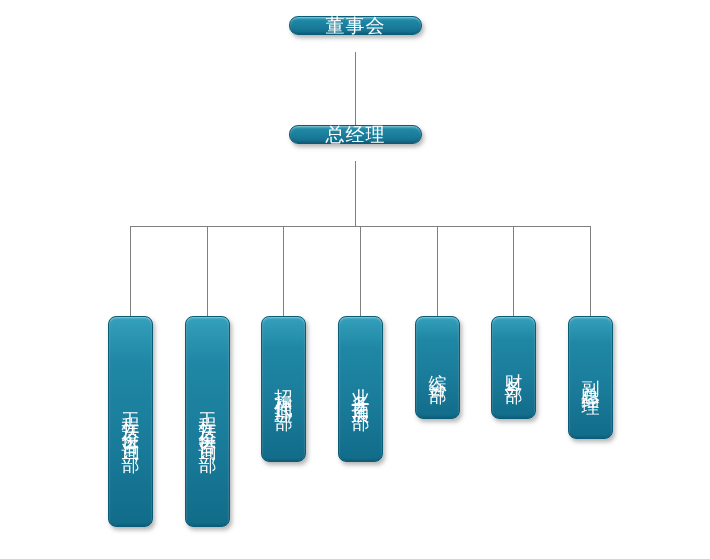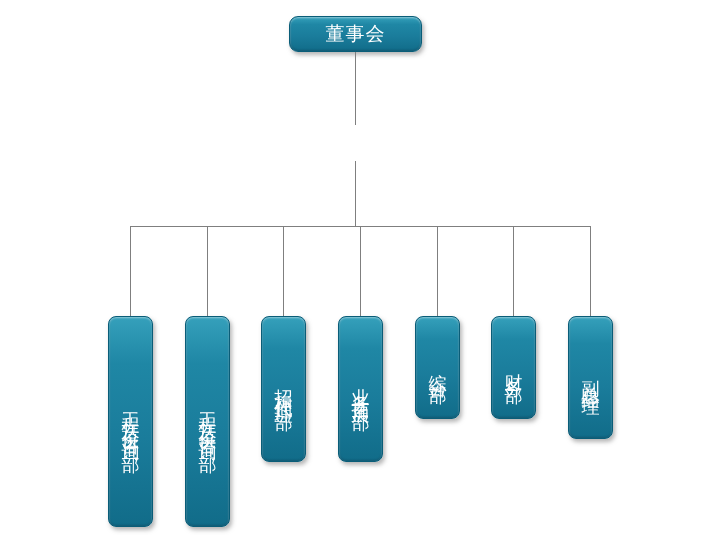--- a/index.html
+++ b/index.html
@@ -26,21 +26,21 @@
                 inset 0 -1px 2px rgba(0,20,35,0.25);
     color: #ffffff;
     display: flex;
     align-items: center;
     justify-content: center;
     box-sizing: border-box;
   }
   .node.top {
     left: 289px;
     width: 133px;
-    height: 36px;
+    height: 19px;
     font-size: 19px;
     letter-spacing: 1px;
   }
   .n-root { top: 16px; }
   .n-gm   { top: 125px; }
   .node.dept {
     top: 316px;
     width: 45px;
     border-radius: 8px;
     font-size: 18px;
@@ -82,20 +82,23 @@
 <body>
 
 <div class="canvas">
 
   <div class="node top n-root">
     <span class="hlabel">董事会</span>
   </div>
 
   <div class="line v c-root-gm"></div>
 
+  <div class="node top n-gm">
+    <span class="hlabel">总经理</span>
+  </div>
 
   <div class="line v c-gm-bus"></div>
 
   <div class="line h c-bus"></div>
 
   <div class="line v drop drop1"></div>
   <div class="line v drop drop2"></div>
   <div class="line v drop drop3"></div>
   <div class="line v drop drop4"></div>
   <div class="line v drop drop5"></div>

